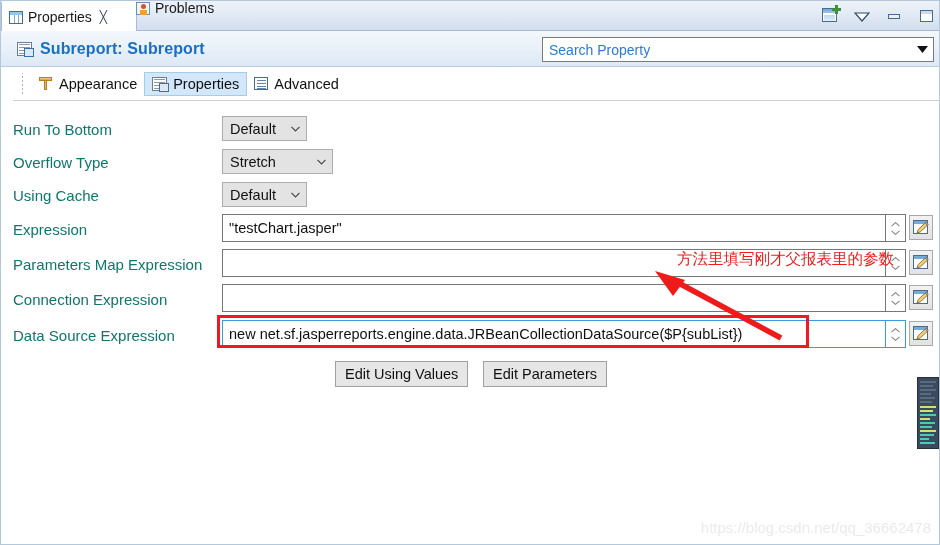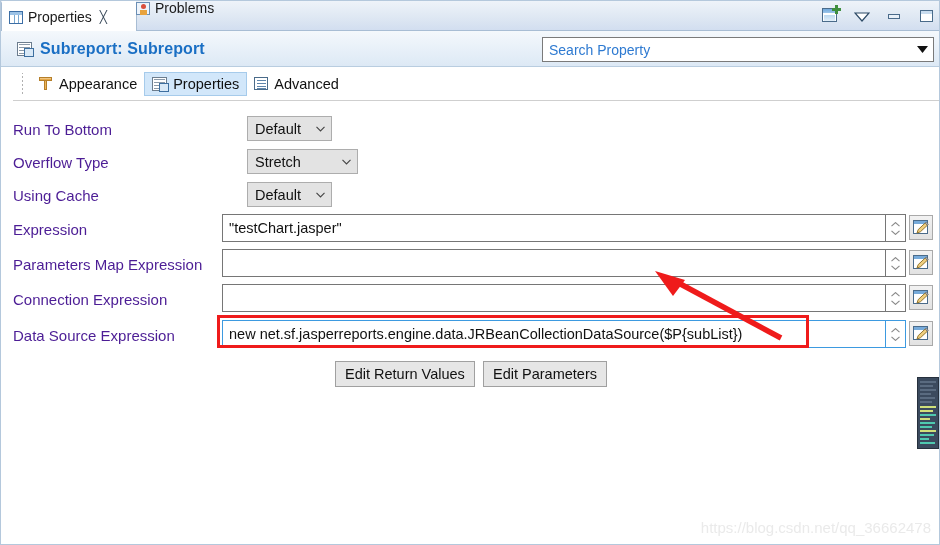--- a/index.html
+++ b/index.html
@@ -224,35 +224,34 @@
   .ico-adv::before {
     content: ""; position: absolute; left: 2px; top: 2px;
     width: 9px; height: 1px; background: #5f85ab;
     box-shadow: 0 3px 0 #5f85ab, 0 6px 0 #5f85ab, 0 8px 0 #5f85ab;
   }
 
   
   .form { position: absolute; left: 0; top: 100px; width: 940px; height: 444px; background: #fff; }
   .lbl {
     position: absolute; left: 12px;
-    font-size: 15px; color: #4c1d95;
+    font-size: 15px; color: #0f766e;
     white-space: nowrap;
   }
 
   .combo {
     position: absolute;
     height: 25px;
     background: #e3e3e3;
     border: 1px solid #adadad;
     display: flex; align-items: center;
     padding-left: 7px; padding-right: 6px;
     font-size: 14.5px; color: #111;
     cursor: default;
     justify-content: space-between;
-    margin-left: 25px;
   }
   .combo .cv { white-space: nowrap; }
   .combo .cc { margin-left: 10px; display: flex; align-items: center; }
 
   .exprfield {
     position: absolute;
     height: 28px;
     background: #ffffff;
     border: 1px solid #767676;
     display: flex; align-items: center;
@@ -530,28 +529,29 @@
       <span class="ico-pencilbox">
         <span class="bx"></span>
         <svg width="16" height="15" viewBox="0 0 16 15" style="position:absolute;left:0;top:0;">
           <polygon points="4,13 5.2,9.6 12.2,3 14.4,5.2 7.4,11.8" fill="#f0cf80" stroke="#8a6b20" stroke-width="0.9"></polygon>
           <polygon points="12.2,3 14.4,5.2 15.3,4.2 13.2,2.1" fill="#b9b9b9" stroke="#6b6b6b" stroke-width="0.8"></polygon>
         </svg>
       </span>
     </div>
 
     <div class="btn" style="left:334px; top:260px;">
-      <span>Edit Return Values</span>
+      <span>Edit Using Values</span>
     </div>
     <div class="btn" style="left:482px; top:260px;">
       <span>Edit Parameters</span>
     </div>
 
   </div>
 
+  <div class="annot-text" style="left:676px; top:248px;">方法里填写刚才父报表里的参数</div>
 
   <div class="redbox" style="left:216px; top:314px; width:592px; height:33px;"></div>
 
   <svg class="arrow-svg" width="160" height="80" viewBox="0 0 160 80">
     <g>
       <line x1="140" y1="72" x2="32" y2="14" stroke="#ef1b1b" stroke-width="5.5" stroke-linecap="butt"></line>
       <polygon points="14,5 44,14 32,30" fill="#ef1b1b"></polygon>
     </g>
   </svg>
 

